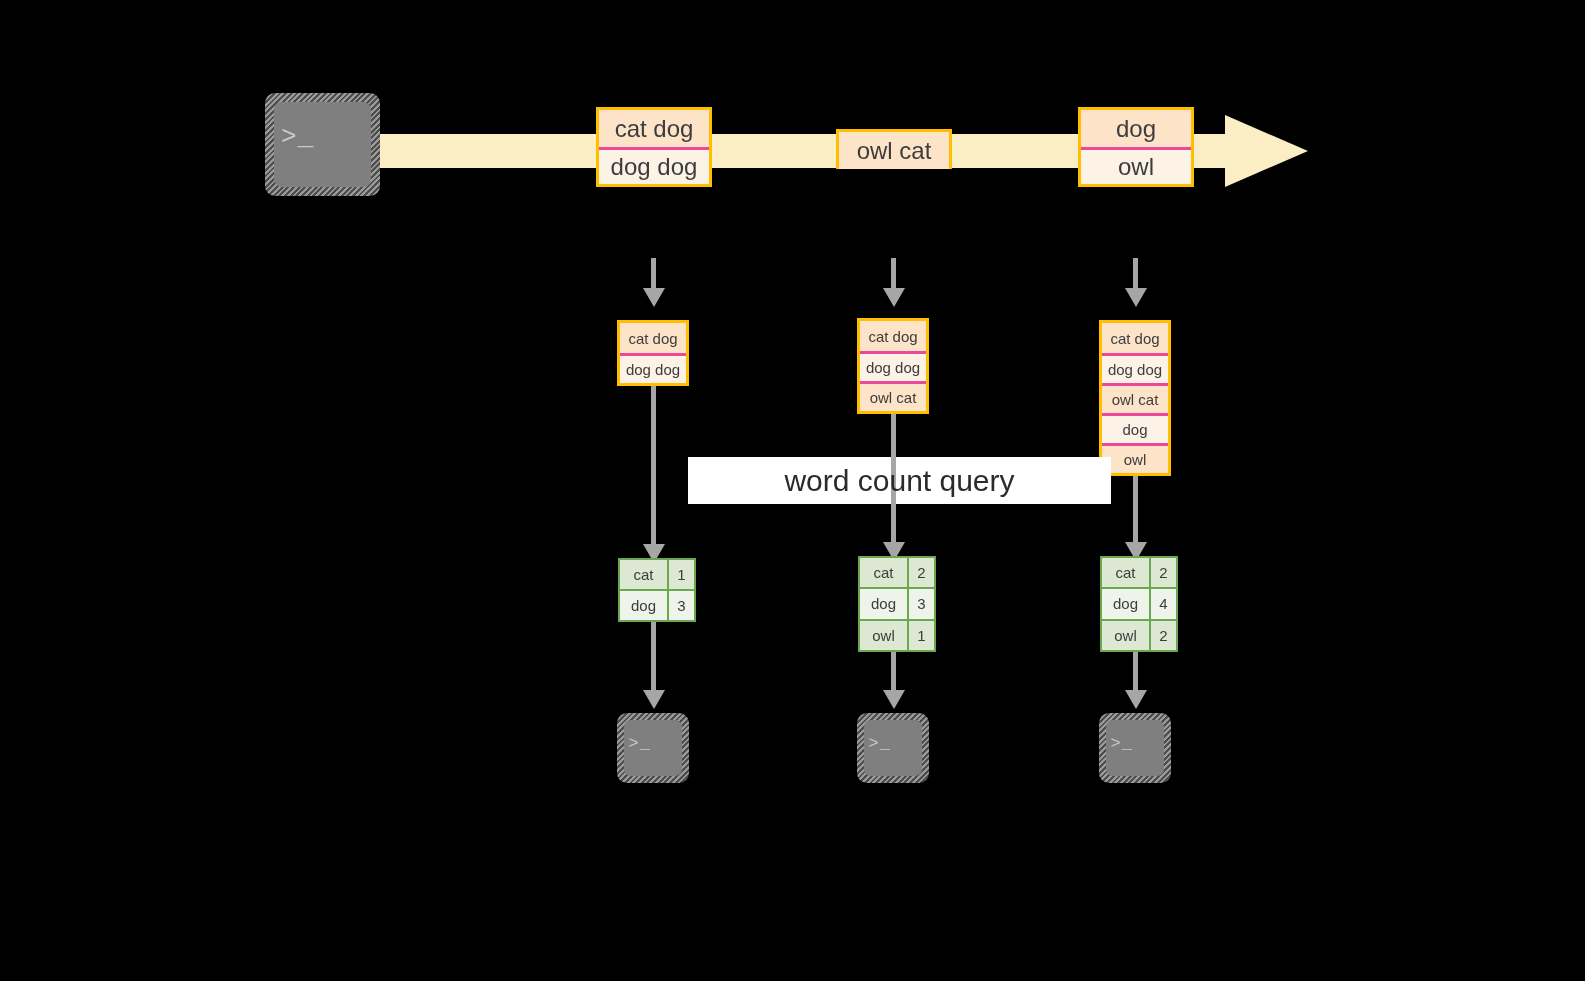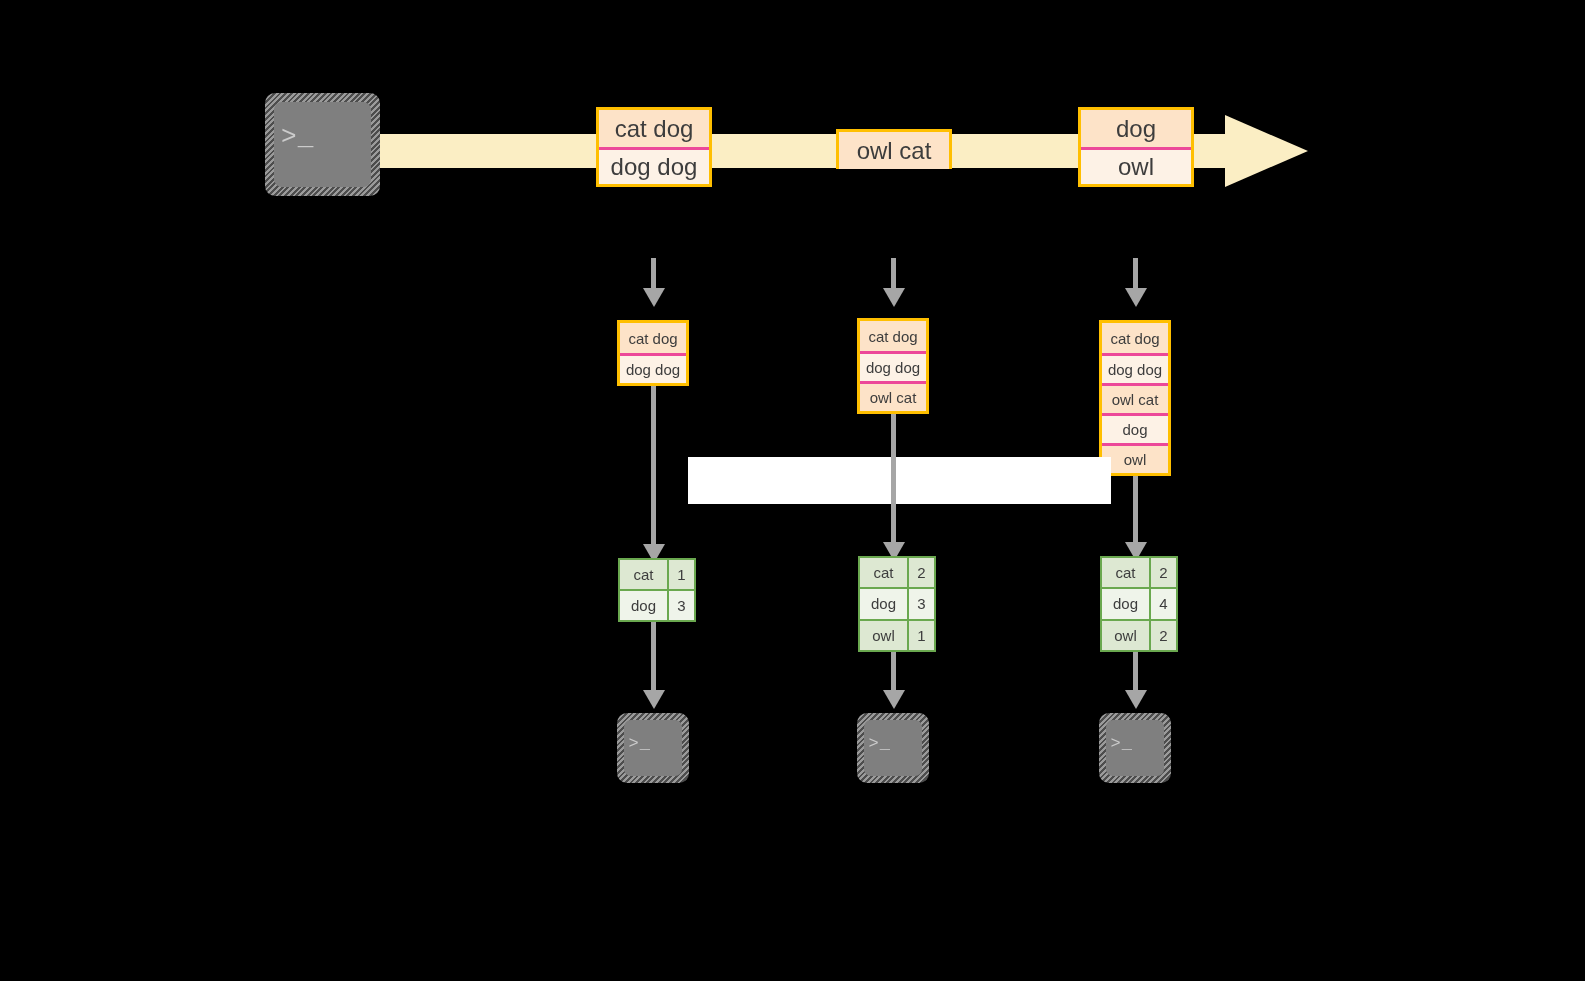--- a/index.html
+++ b/index.html
@@ -125,20 +125,21 @@
 
   <div class="shaft" style="left:651px;top:386px;height:167px;"></div>
   <div class="head" style="left:643px;top:544px;"></div>
 
   <div class="shaft" style="left:891px;top:414px;height:137px;"></div>
   <div class="head" style="left:883px;top:542px;"></div>
 
   <div class="shaft" style="left:1133px;top:476px;height:75px;"></div>
   <div class="head" style="left:1125px;top:542px;"></div>
 
+  <div id="qlabel">word count query</div>
 
   <div class="gbox" style="left:618px;top:558px;width:78px;height:64px;">
     <div class="grow dark">
       <div class="gcell k">cat</div>
       <div class="gcell v">1</div>
     </div>
     <div class="grow light">
       <div class="gcell k">dog</div>
       <div class="gcell v">3</div>
     </div>

